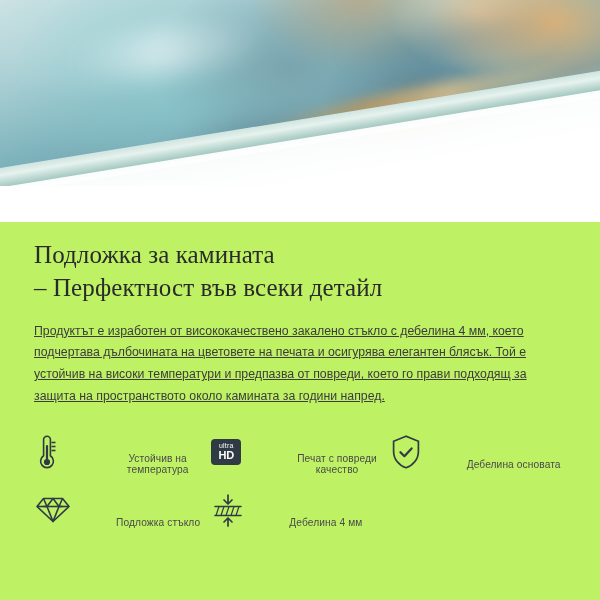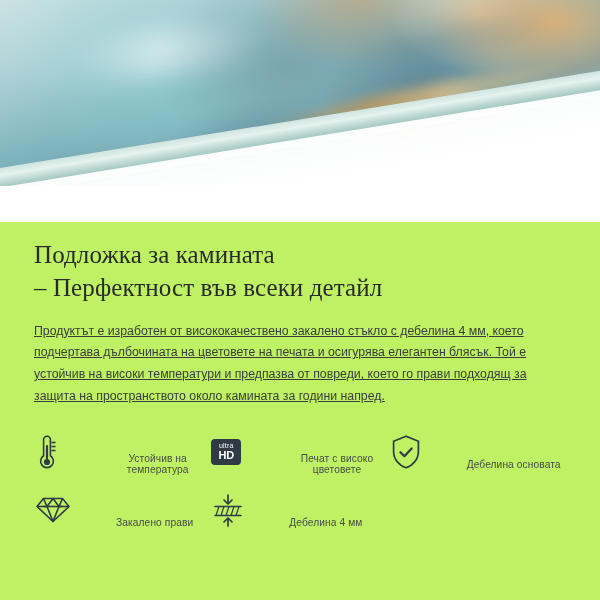--- a/index.html
+++ b/index.html
@@ -204,21 +204,21 @@
         <div class="caption">Устойчив на температура</div>
       </div>
 
       <div class="feature">
         <div class="icon">
           <div class="ultrahd">
             <span class="u1">ultra</span>
             <span class="u2">HD</span>
           </div>
         </div>
-        <div class="caption">Печат с високо цветовете</div>
+        <div class="caption">Печат с повреди качество</div>
       </div>
 
       <div class="feature">
         <div class="icon">
           <svg width="34" height="38" viewBox="0 0 34 38" fill="none" stroke="#2f3a45" stroke-width="1.7">
             <path d="M17 3.2 4.6 8.3v10.1c0 7.6 5.2 14 12.4 16.4 7.2-2.4 12.4-8.8 12.4-16.4V8.3L17 3.2z"></path>
             <path d="M11.4 19.2l4 4 7.2-7.8" stroke-width="2.2" stroke-linecap="round" stroke-linejoin="round"></path>
           </svg>
         </div>
         <div class="caption">Дебелина основата</div>
@@ -228,21 +228,21 @@
         <div class="icon">
           <svg width="38" height="32" viewBox="0 0 38 32" fill="none" stroke="#2f3a45" stroke-width="1.6" stroke-linejoin="round">
             <path d="M9.5 4.5h19l6.5 8-16 15-16-15 6.5-8z"></path>
             <path d="M3 12.5h32"></path>
             <path d="M9.5 4.5l3.5 8-3.5 0"></path>
             <path d="M28.5 4.5l-3.5 8 3.5 0"></path>
             <path d="M13 12.5l6 15 6-15"></path>
             <path d="M13 12.5l6-8 6 8"></path>
           </svg>
         </div>
-        <div class="caption">Закалено прави</div>
+        <div class="caption">Подложка стъкло</div>
       </div>
 
 
       <div class="feature">
         <div class="icon">
           <svg width="34" height="34" viewBox="0 0 34 34" fill="none" stroke="#2f3a45" stroke-width="1.7" stroke-linecap="round">
             <line x1="17" y1="2" x2="17" y2="10"></line>
             <path d="M13 7l4 4 4-4" stroke-linejoin="round"></path>
             <line x1="4" y1="13.5" x2="30" y2="13.5" stroke-width="1.6"></line>
             <line x1="4" y1="22.5" x2="30" y2="22.5" stroke-width="1.6"></line>

